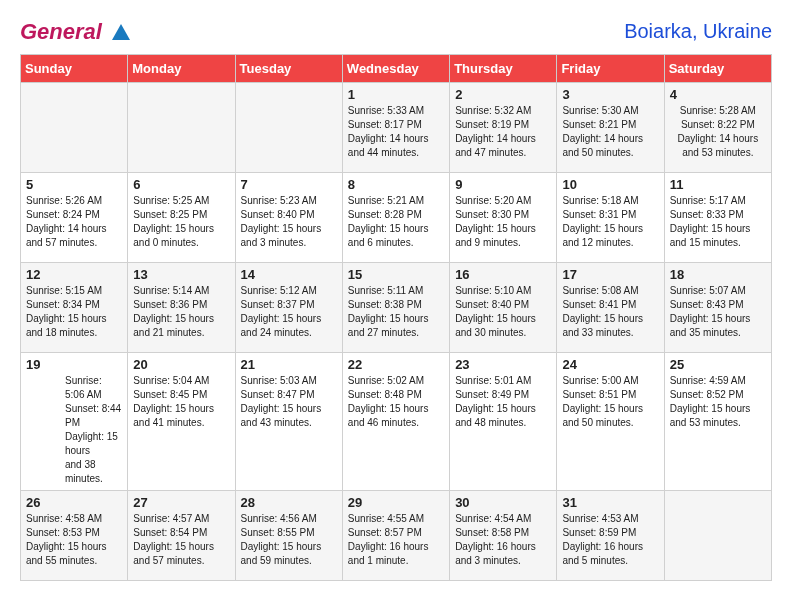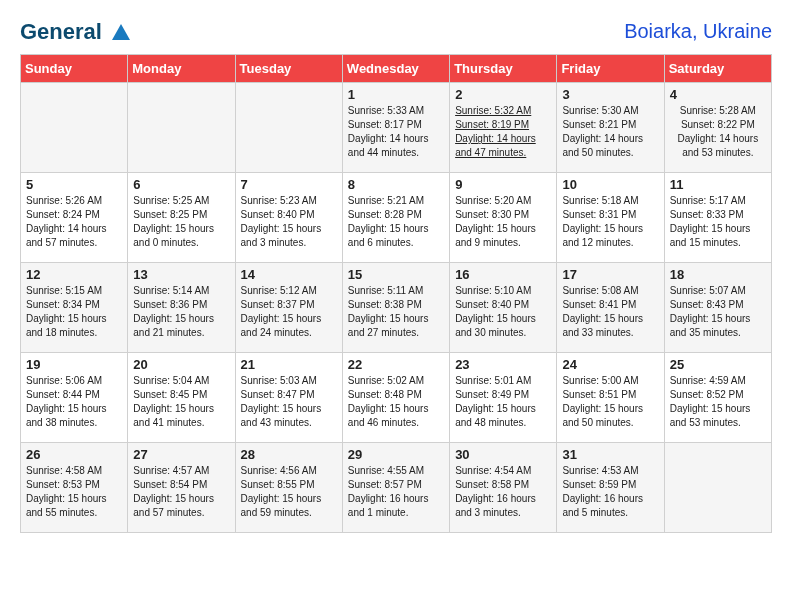--- a/index.html
+++ b/index.html
@@ -73,21 +73,21 @@
     }
   </style>
 </head>
 <body>
 
 <div class="header">
   <div class="logo">
     <div>
       <div style="display:flex;align-items:center;">
         <div style="font-size:22px;font-weight:bold;color:#1a1a1a;line-height:1.1;">
-          <span style="color:#0c4a6e;">General</span>
+          <span style="color:#be185d;font-style:italic;">General</span>
           <svg width="22" height="22" viewBox="0 0 22 22" style="vertical-align:middle;margin-left:2px;">
             <polygon points="11,2 20,18 2,18" fill="#1a7abf"></polygon>
           </svg>
         </div>
       </div>
     </div>
   </div>
   <div class="title-block">
     <div class="location">Boiarka, Ukraine</div>
   </div>
@@ -112,21 +112,21 @@
         <td></td>
         <td>
           <div class="day-number">1</div>
           <div class="day-info" style="white-space: pre-line;">Sunrise: 5:33 AM
 Sunset: 8:17 PM
 Daylight: 14 hours
 and 44 minutes.</div>
         </td>
         <td>
           <div class="day-number">2</div>
-          <div class="day-info" style="white-space: pre-line; text-decoration: underline;">Sunrise: 5:32 AM
+          <div class="day-info" style="white-space: pre-line;">Sunrise: 5:32 AM
 Sunset: 8:19 PM
 Daylight: 14 hours
 and 47 minutes.</div>
         </td>
         <td>
           <div class="day-number">3</div>
           <div class="day-info" style="white-space: pre-line;">Sunrise: 5:30 AM
 Sunset: 8:21 PM
 Daylight: 14 hours
 and 50 minutes.</div>
@@ -237,21 +237,21 @@
           <div class="day-number">18</div>
           <div class="day-info" style="white-space: pre-line;">Sunrise: 5:07 AM
 Sunset: 8:43 PM
 Daylight: 15 hours
 and 35 minutes.</div>
         </td>
       </tr>
       <tr>
         <td>
           <div class="day-number">19</div>
-          <div class="day-info" style="white-space: pre-line;">Sunrise: 5:06 AM
+          <div class="day-info" style="white-space: pre-line; margin-left: 39px;">Sunrise: 5:06 AM
 Sunset: 8:44 PM
 Daylight: 15 hours
 and 38 minutes.</div>
         </td>
         <td>
           <div class="day-number">20</div>
           <div class="day-info" style="white-space: pre-line;">Sunrise: 5:04 AM
 Sunset: 8:45 PM
 Daylight: 15 hours
 and 41 minutes.</div>

